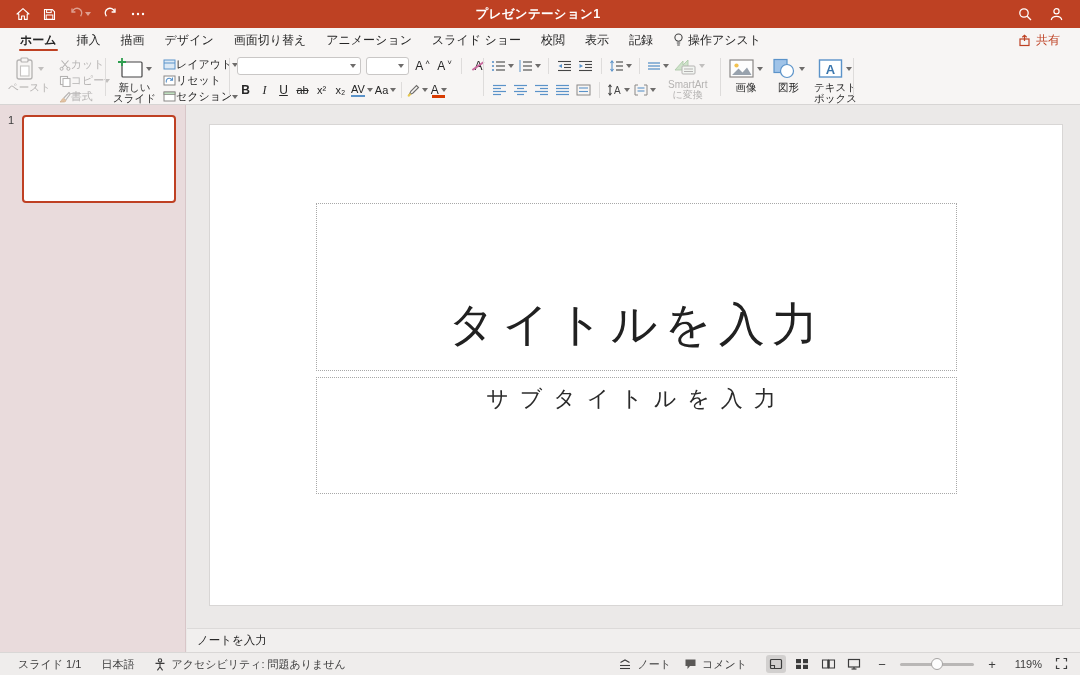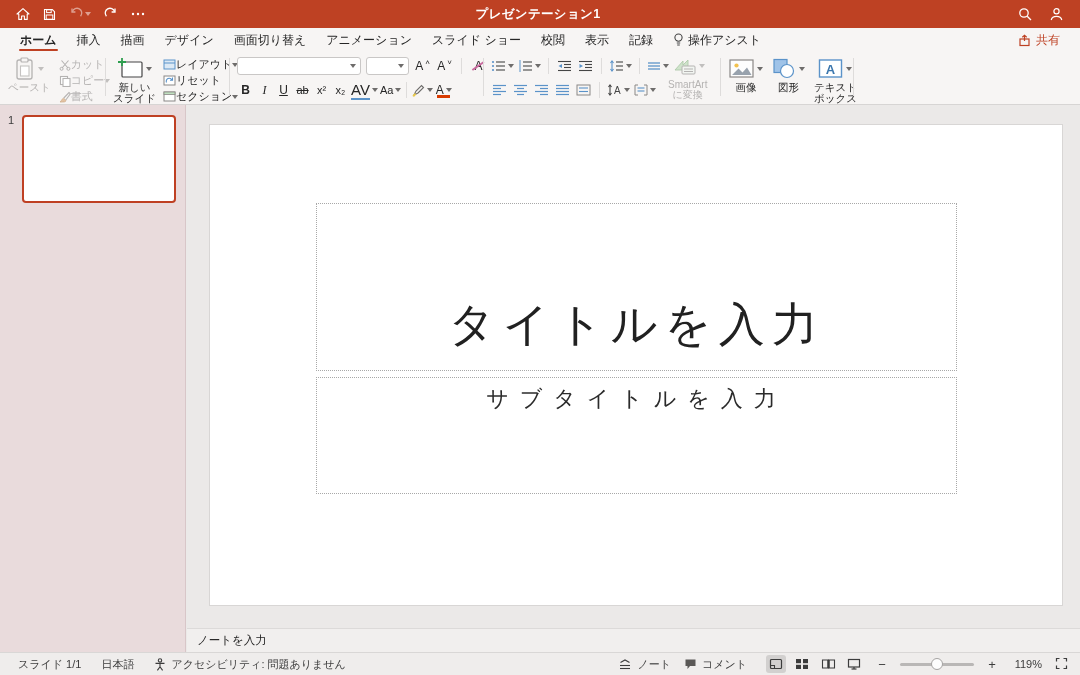--- a/index.html
+++ b/index.html
@@ -294,21 +294,21 @@
           </span>
         <span class="fmtbtn strike">
             <span>ab</span>
           </span>
         <span class="fmtbtn" style="font-size:11px;">
             <span>x²</span>
           </span>
         <span class="fmtbtn" style="font-size:11px;">
             <span>x₂</span>
           </span>
-        <span class="fmtbtn" style="font-size:15px;">
+        <span class="fmtbtn" style="font-size:11px;">
             <span style="border-bottom:2px solid #5b93c9;">AV</span>
             <span class="caret"></span>
           </span>
         <span class="fmtbtn" style="font-size:11px;">
             <span>Aa</span>
             <span class="caret"></span>
           </span>
         <span class="minisep"></span>
         <span class="fmtbtn">
           <svg width="13" height="13" viewBox="0 0 13 13">

